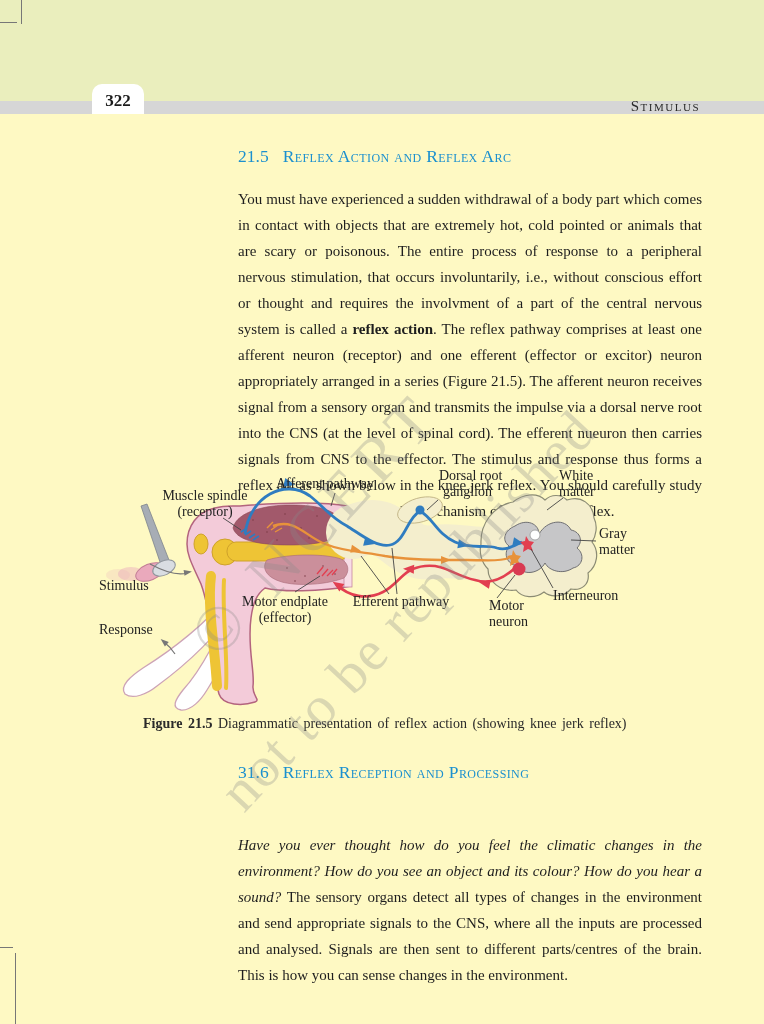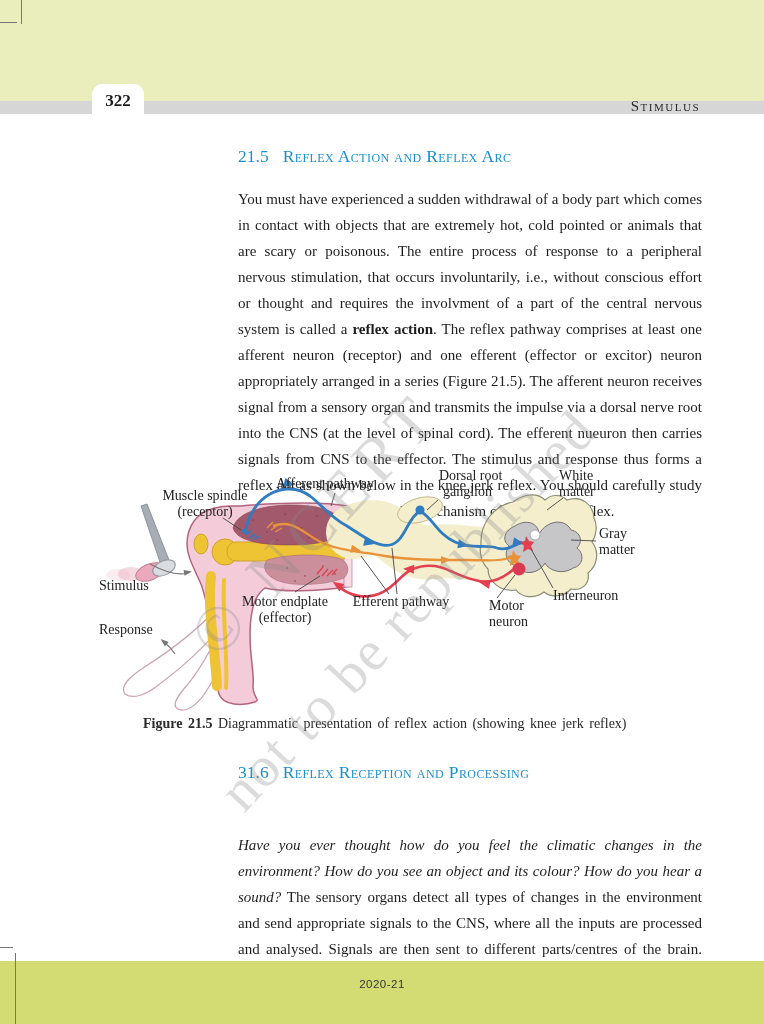--- a/index.html
+++ b/index.html
@@ -1,16 +1,16 @@
 <!DOCTYPE html>
 <html><head>
 <meta charset="utf-8">
 <style>
   html,body{margin:0;padding:0;background:#888;}
-  .page{position:relative;width:764px;height:1024px;background:#ffffff;overflow:hidden;
+  .page{position:relative;width:764px;height:1024px;background:#fef9c3;overflow:hidden;
         font-family:"Liberation Serif","DejaVu Serif",serif;color:#1f1f1f;}
   .top-band{position:absolute;left:0;top:0;width:764px;height:101px;background:#eaeebd;}
   .header-strip{position:absolute;left:0;top:101px;width:764px;height:13px;background:#d6d6d6;}
   .page-tab{position:absolute;left:92px;top:84px;width:52px;height:30px;background:#ffffff;
             border-radius:10px 10px 0 0;text-align:center;}
   .page-tab span{display:inline-block;margin-top:7px;font-weight:bold;font-size:17px;color:#1c1c1c;}
   .running-head{position:absolute;top:98px;right:64px;font-variant:small-caps;font-size:15px;
                 letter-spacing:1.5px;color:#2a2a2a;}
   .section-heading{position:absolute;left:238px;width:470px;color:#1b90cf;font-weight:normal;
                    font-size:17.5px;margin:0;}
@@ -237,22 +237,19 @@
     <span class="sec-num">31.6</span><span class="sec-title">Reflex Reception and Processing</span>
   </h2>
 
   <p class="body-text" id="para2"><em>Have you ever thought how do you feel the climatic changes in the environment? How do you see an object and its colour? How do you hear a sound?</em><span> The sensory organs detect all types of changes in the environment and send appropriate signals to the CNS, where all the inputs are processed and analysed. Signals are then sent to different parts/centres of the brain. This is how you can sense changes in the environment.</span></p>
 
   <div class="watermark">
     <div class="wm1">© NCERT</div>
     <div class="wm2">not to be republished</div>
   </div>
 
-  <div class="footer-band">
-    <span>2020-21</span>
-  </div>
 
   <div class="crop" id="crop-tl-v"></div>
   <div class="crop" id="crop-tl-h"></div>
   <div class="crop" id="crop-bl-h"></div>
   <div class="crop" id="crop-bl-v"></div>
 
 </div>
 
 </body></html>

